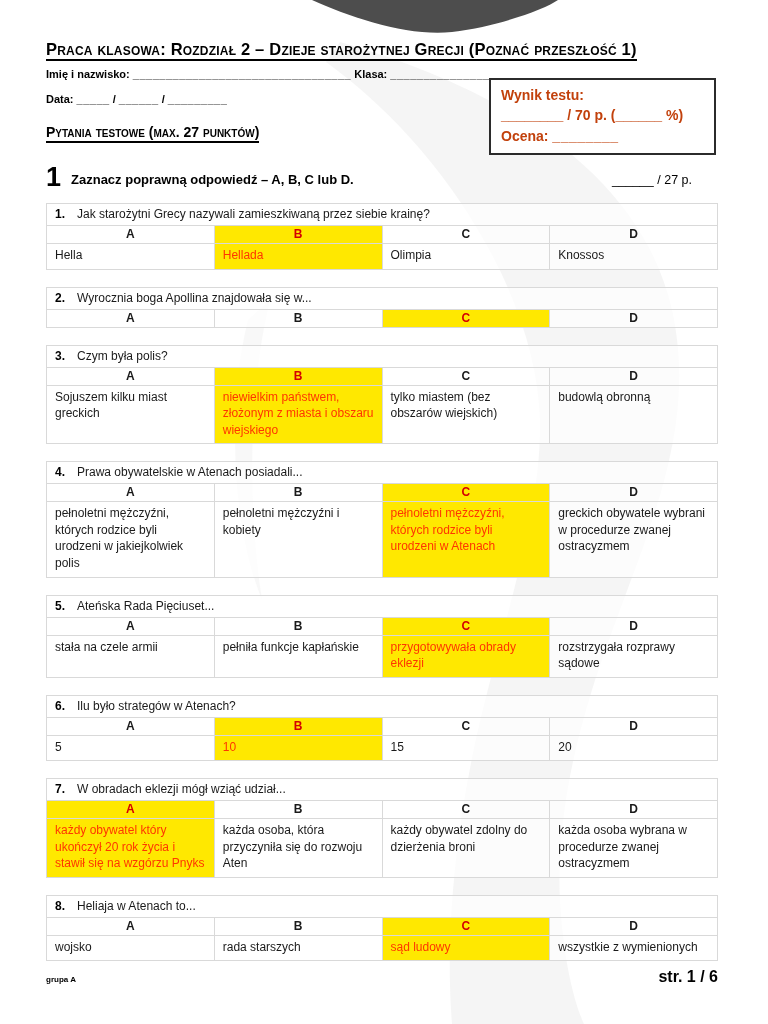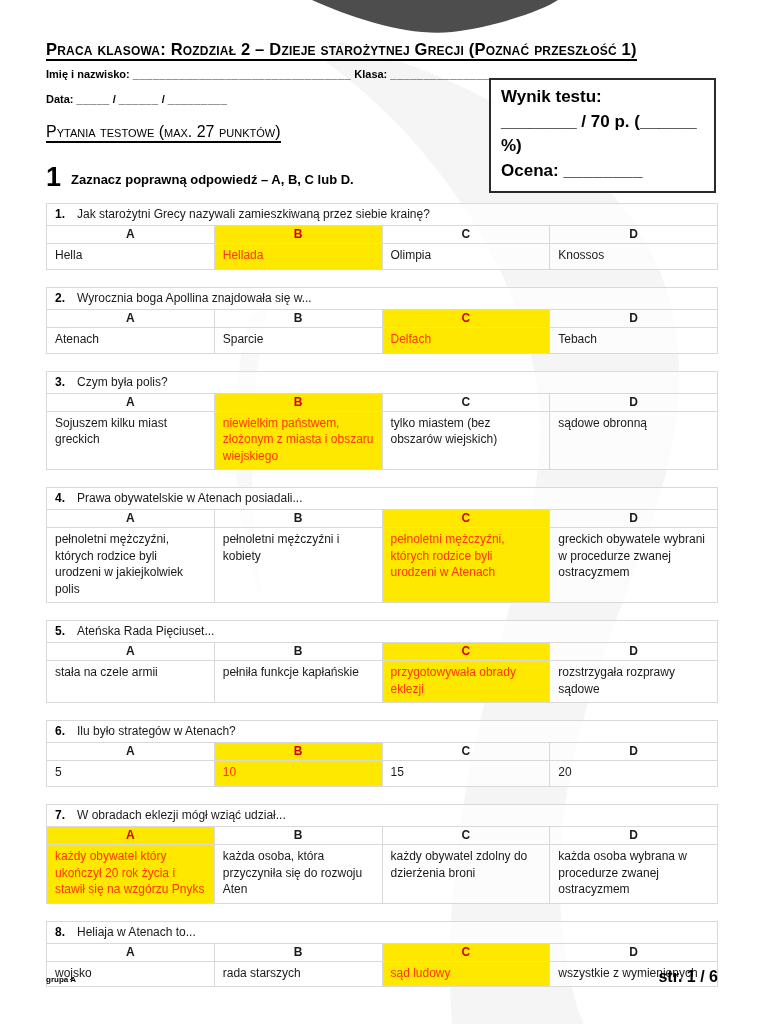--- a/index.html
+++ b/index.html
@@ -18,25 +18,25 @@
     padding-bottom:1px; margin-bottom:7px; line-height:1.1;
   }
   .line { font-size:11px; font-weight:bold; color:#000; line-height:1.2; }
   .name-line { margin-bottom:12px; }
   .blank { font-weight:bold; letter-spacing:.5px; }
   .date-line { margin-bottom:16px; }
 
   .score-box {
     position:absolute; left:489px; top:78px; width:227px; min-height:63px;
     border:2px solid #2b2b2b; background:#fff; padding:5px 10px 7px 10px;
-    font-size:17px; font-weight:bold; color:#000000; line-height:1.45;
+    font-size:14px; font-weight:bold; color:#c2410c; line-height:1.45;
   }
 
   .section-title {
-    font-variant:small-caps; font-weight:normal; font-size:16px; color:#000;
+    font-variant:small-caps; font-weight:bold; font-size:14px; color:#000;
     border-bottom:2px solid #000; display:inline-block; padding-bottom:1px;
     margin-bottom:22px; line-height:1.1;
   }
 
   .task-line { display:flex; align-items:flex-end; margin-bottom:14px; }
   .task-num { font-size:27px; font-weight:bold; line-height:.9; margin-right:10px; color:#000; }
   .task-instr { font-size:13px; font-weight:bold; color:#000; padding-bottom:2px; }
   .task-points { margin-left:auto; font-size:12.5px; color:#000; padding-bottom:2px; padding-right:26px; }
 
   table.q {
@@ -125,45 +125,39 @@
       <tbody>
           <tr>
             <td class="qcell" colspan="4"><span class="qnum">2.</span><span>Wyrocznia boga Apollina znajdowała się w...</span></td>
           </tr>
       <tr>
         <td class="hcell">A</td>
         <td class="hcell">B</td>
         <td class="hcell hl">C</td>
         <td class="hcell">D</td>
       </tr>
-      <tr>
-        <td class="acell">Atenach</td>
-        <td class="acell">Sparcie</td>
-        <td class="acell hl">Delfach</td>
-        <td class="acell">Tebach</td>
-      </tr>
     </tbody>
       </table>
 
     <table class="q">
       <tbody>
           <tr>
             <td class="qcell" colspan="4"><span class="qnum">3.</span><span>Czym była polis?</span></td>
           </tr>
       <tr>
         <td class="hcell">A</td>
         <td class="hcell hl">B</td>
         <td class="hcell">C</td>
         <td class="hcell">D</td>
       </tr>
       <tr>
         <td class="acell">Sojuszem kilku miast greckich</td>
         <td class="acell hl">niewielkim państwem, złożonym z miasta i obszaru wiejskiego</td>
         <td class="acell">tylko miastem (bez obszarów wiejskich)</td>
-        <td class="acell">sądowe obronną</td>
+        <td class="acell">budowlą obronną</td>
       </tr>
     </tbody>
       </table>
 
     <table class="q">
       <tbody>
           <tr>
             <td class="qcell" colspan="4"><span class="qnum">4.</span><span>Prawa obywatelskie w Atenach posiadali...</span></td>
           </tr>
       <tr>

